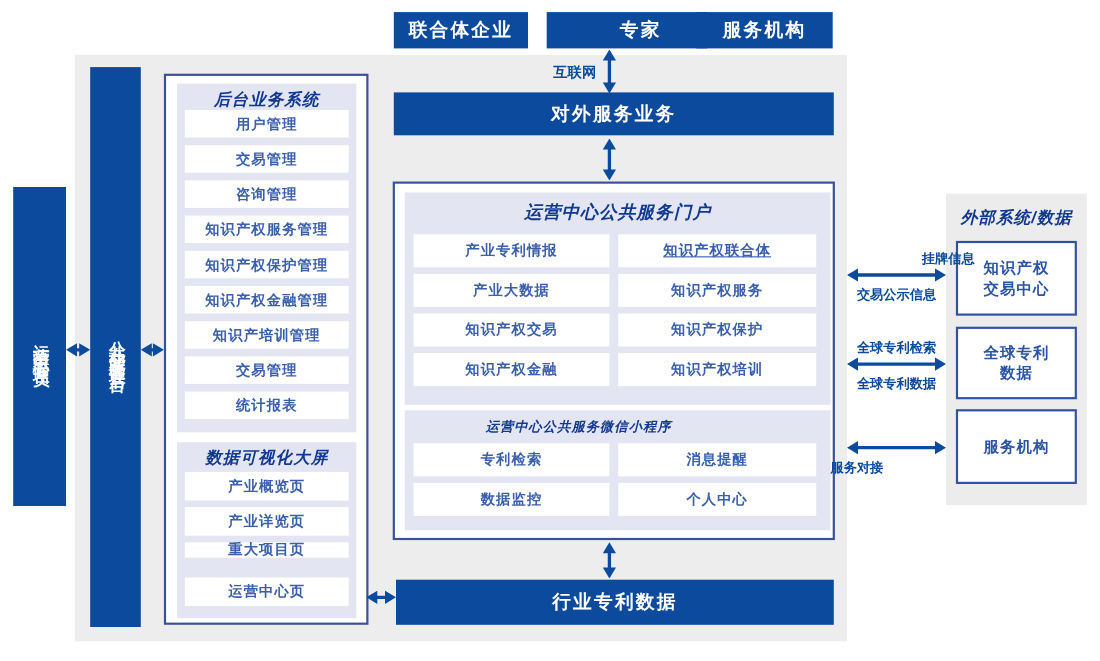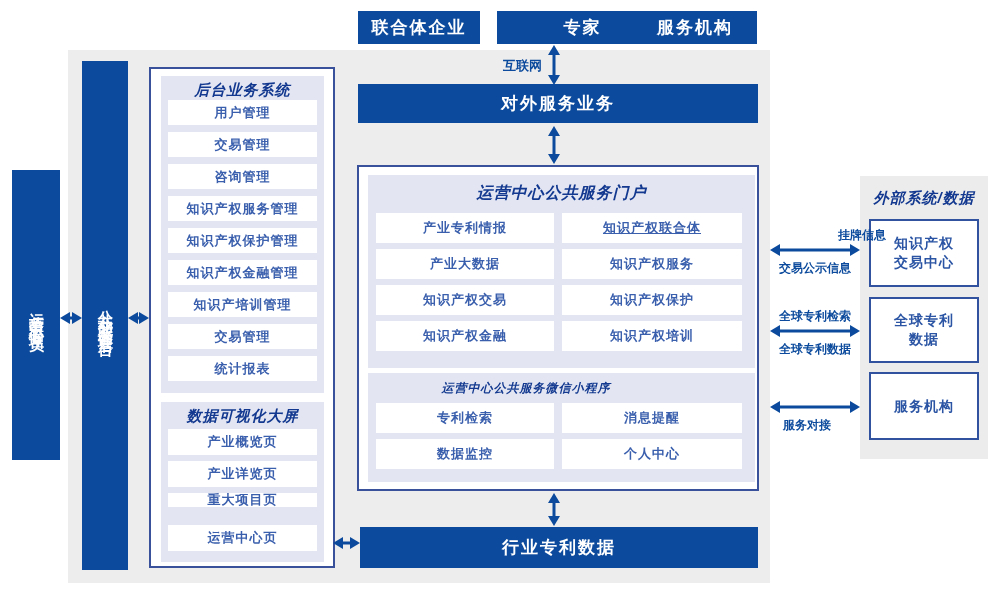--- a/index.html
+++ b/index.html
@@ -171,15 +171,15 @@
     </div>
   <div class="abs linklabel" style="left:766px;top:341px;width:98px;">全球专利数据</div>
 
   <div class="abs dblarrow" style="left:770px;top:399px;width:90px;height:16px;">
       <svg width="90" height="16">
         <line x1="8" y1="8" x2="82" y2="8" stroke="#0b4a9c" stroke-width="3"></line>
         <polygon points="0,8 10,2 10,14" fill="#0b4a9c"></polygon>
         <polygon points="90,8 80,2 80,14" fill="#0b4a9c"></polygon>
       </svg>
     </div>
-  <div class="abs linklabel" style="left:763px;top:417px;width:88px;">服务对接</div>
+  <div class="abs linklabel" style="left:735px;top:417px;width:88px;">服务对接</div>
 
 </div>
 
 </body></html>

